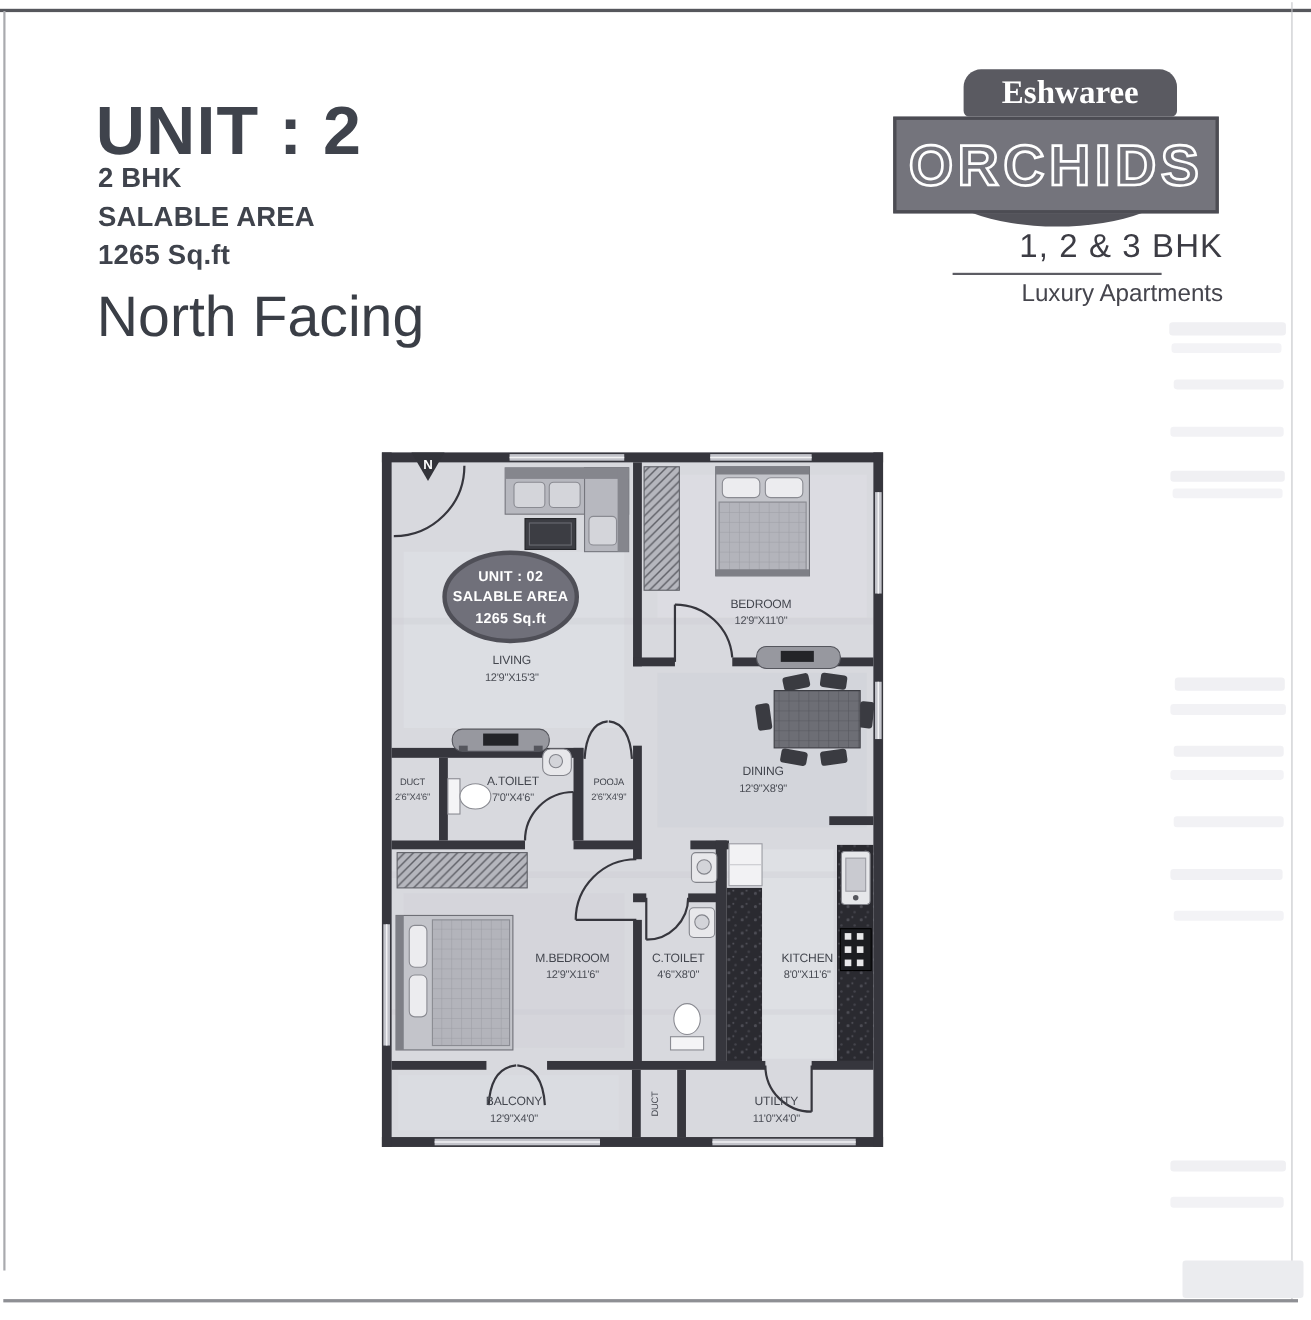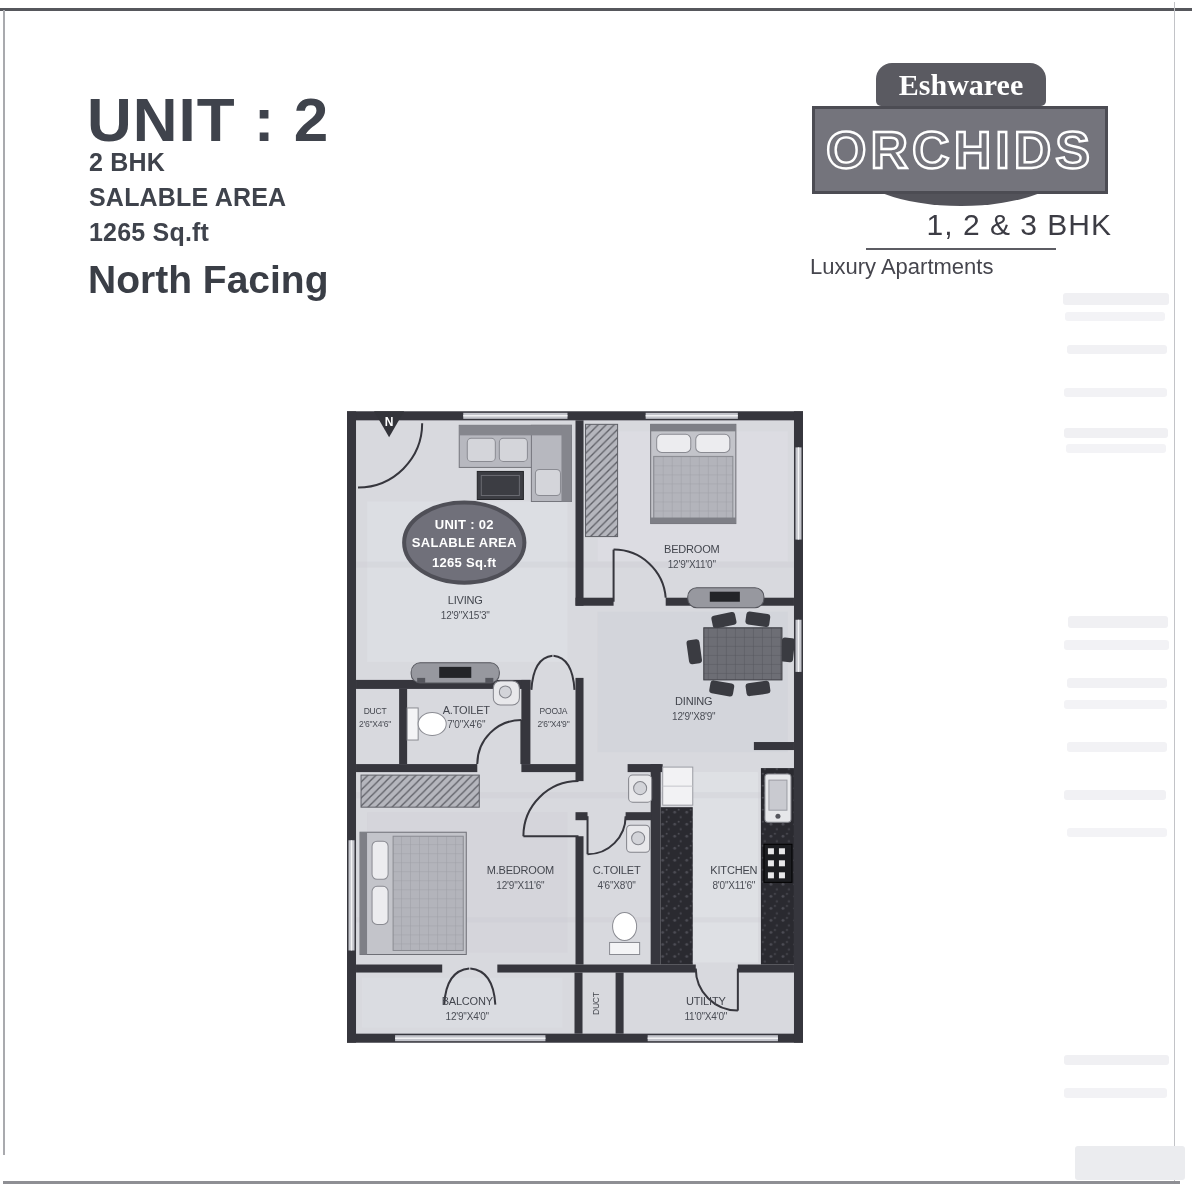--- a/index.html
+++ b/index.html
@@ -4,32 +4,32 @@
 <style>
   html,body{margin:0;padding:0;background:#fff;}
   .page{position:relative;width:1192px;height:1200px;background:#ffffff;overflow:hidden;
         font-family:"Liberation Sans",sans-serif;color:#42454e;}
   .abs{position:absolute;}
   
   .line{position:absolute;}
   
   .unit-title{left:87px;top:84px;font-size:62px;font-weight:700;letter-spacing:1px;color:#3f434c;}
   .hdr-line{left:89px;font-size:25px;font-weight:700;color:#3f434c;letter-spacing:0.2px;}
-  .facing{left:88px;top:258px;font-size:39px;font-weight:700;color:#3a3e46;}
+  .facing{left:88px;top:258px;font-size:52px;font-weight:400;color:#3a3e46;}
   
   .logo{left:810px;top:60px;width:302px;height:225px;}
   .ribbon-ellipse{left:42px;top:62px;width:218px;height:84px;background:#53535a;border-radius:50%;}
-  .brand-bar{left:66px;top:3px;width:170px;height:43px;background:#5a5a61;border-radius:16px 16px 5px 5px;
+  .brand-bar{left:66px;top:3px;width:194px;height:43px;background:#5a5a61;border-radius:16px 16px 5px 5px;
              display:flex;align-items:center;justify-content:center;
              font-family:"Liberation Serif",serif;font-weight:700;font-size:30px;color:#ffffff;}
   .orchids-bar{left:2px;top:46px;width:296px;height:88px;background:#74747c;border:3px solid #4c4c53;
                box-sizing:border-box;display:flex;align-items:center;justify-content:flex-start;}
   .bhk-line{left:0;top:148px;width:302px;text-align:right;font-size:30px;font-weight:400;color:#3c3c44;letter-spacing:1px;}
   .logo-rule{left:56px;top:188px;width:190px;height:2px;background:#5c5c63;}
-  .tagline{left:0;top:194px;width:302px;text-align:left;font-size:22px;color:#45454d;}
+  .tagline{left:0;top:194px;width:302px;text-align:right;font-size:22px;color:#45454d;}
   
   .rlabel{font-family:"Liberation Sans",sans-serif;font-size:11px;fill:#43464e;text-anchor:middle;letter-spacing:-0.2px;}
   .rdims{font-family:"Liberation Sans",sans-serif;font-size:10px;fill:#4a4d55;text-anchor:middle;letter-spacing:-0.2px;}
   .rsmall{font-size:8.5px;}
   .btext{font-family:"Liberation Sans",sans-serif;font-weight:700;fill:#ffffff;text-anchor:middle;font-size:13px;letter-spacing:0.3px;}
   .ntext{font-family:"Liberation Sans",sans-serif;font-weight:700;fill:#ffffff;text-anchor:middle;font-size:12px;}
   .artifact{position:absolute;border-radius:3px;}
 </style>
 </head>
 <body>

